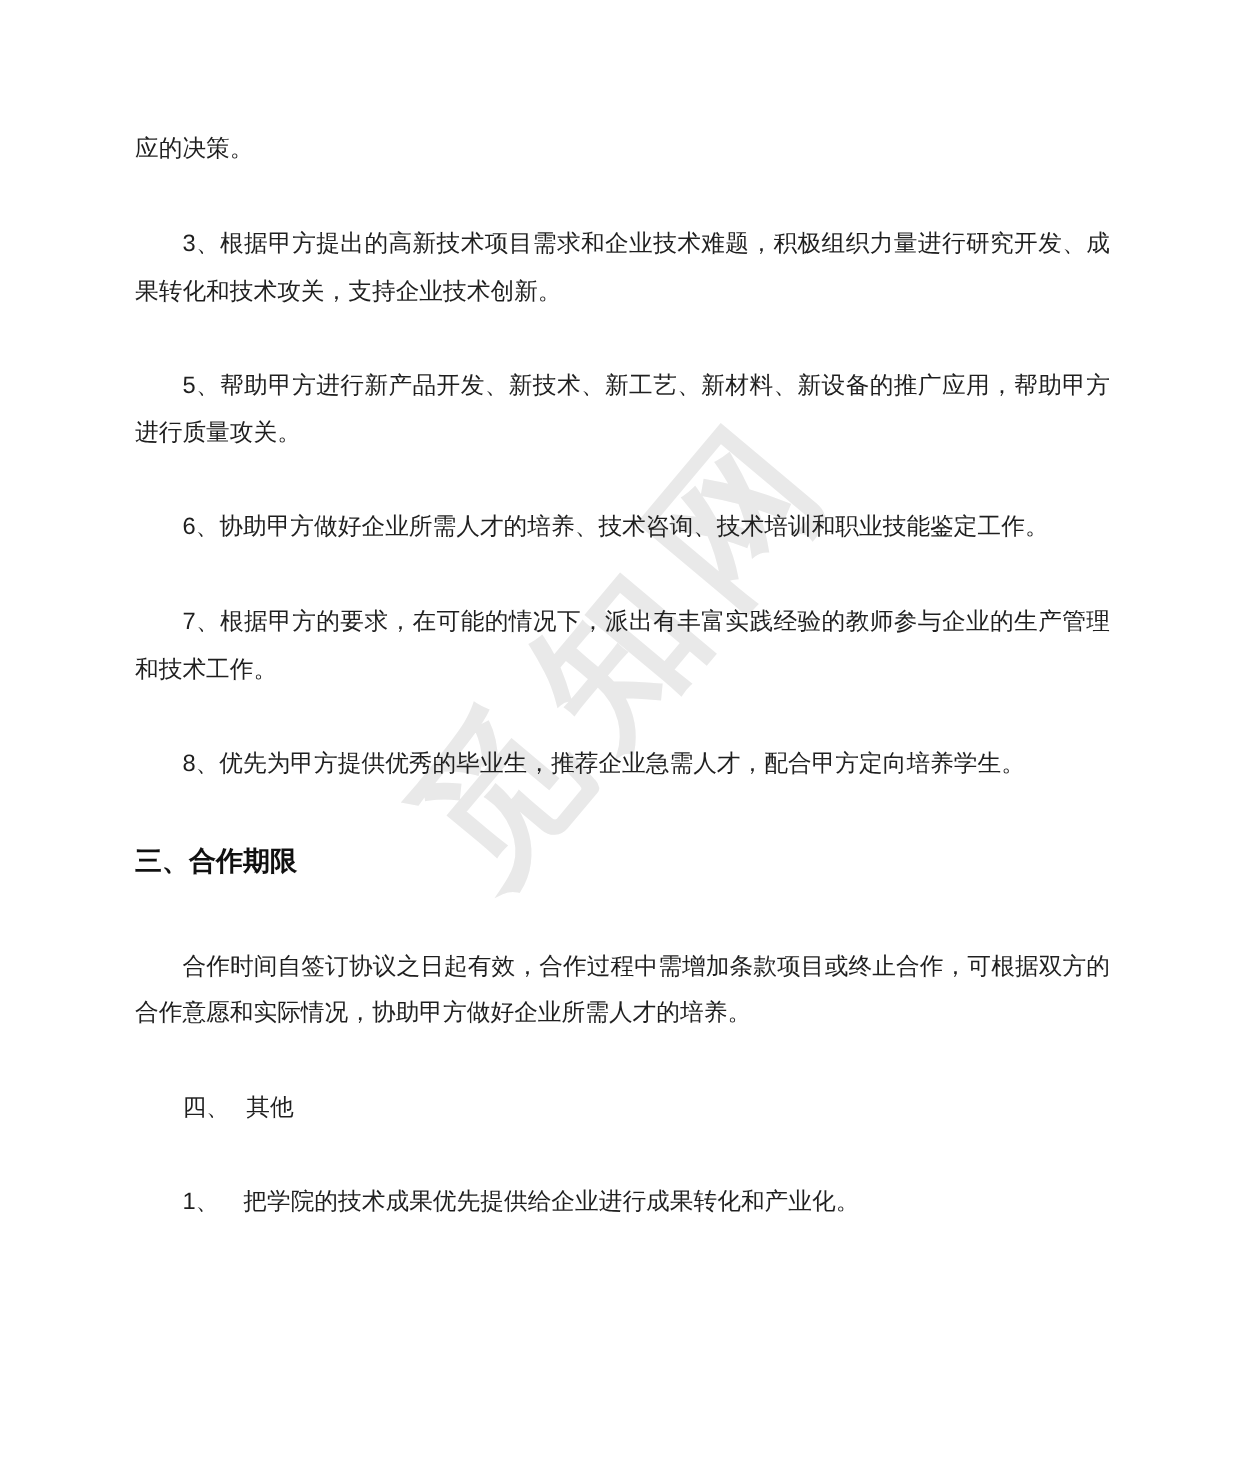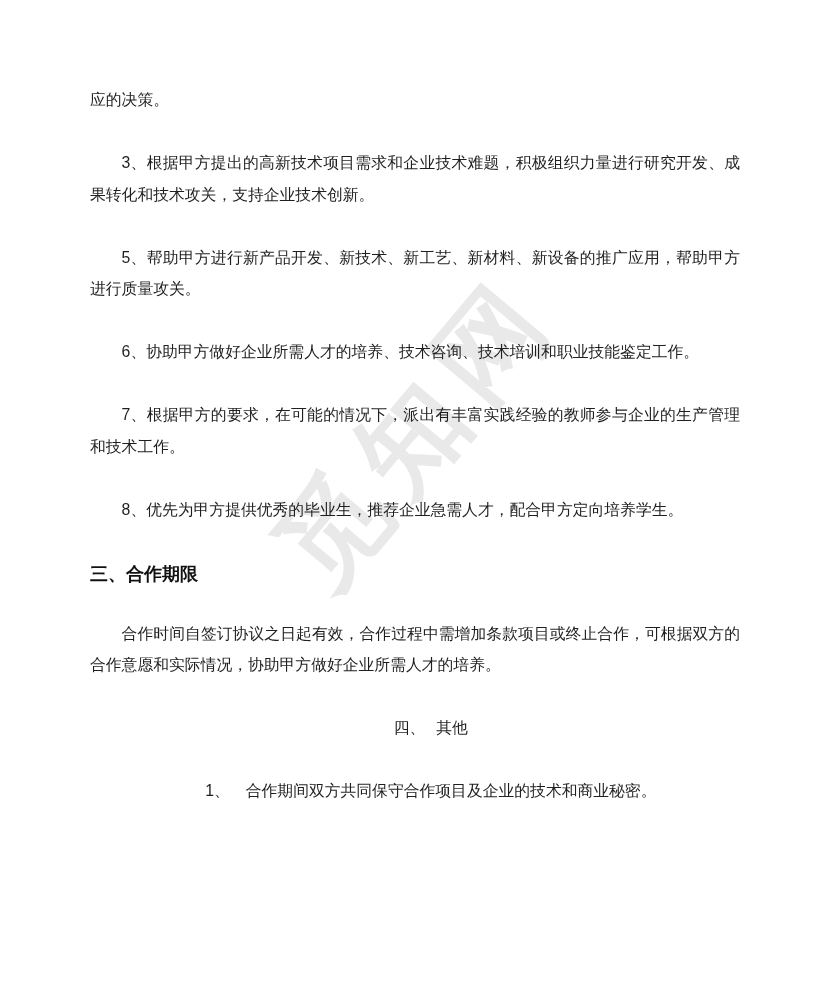--- a/index.html
+++ b/index.html
@@ -56,25 +56,25 @@
   .indent {
     text-indent: 2em;
   }
   .para.tight {
   }
   .heading {
     font-weight: bold;
     font-size: 18px;
     line-height: 35px;
     color: #111111;
-    margin: 0 0 26px 0;
+    margin: 0 0 37px 0;
     text-align: left;
   }
   .numline {
-    text-align: center;
+    text-align: left;
   }
   .tab-sm {
     display: inline-block;
     width: 11px;
   }
   .tab-md {
     display: inline-block;
     width: 16px;
   }
 </style>
@@ -102,17 +102,17 @@
 
     <h2 class="heading">三、合作期限</h2>
 
     <p class="para indent">合作时间自签订协议之日起有效，合作过程中需增加条款项目或终止合作，可根据双方的合作意愿和实际情况，协助甲方做好企业所需人才的培养。</p>
 
     <p class="para indent numline">
       <span>四、</span><span class="tab-sm"></span><span>其他</span>
     </p>
 
     <p class="para indent numline">
-      <span>1、</span><span class="tab-md"></span><span>合作期间双方共同保守合作项目及企业的技术和商业秘密。</span>
+      <span>1、</span><span class="tab-md"></span><span>把学院的技术成果优先提供给企业进行成果转化和产业化。</span>
     </p>
 
   </div>
 </div>
 
 </body></html>

